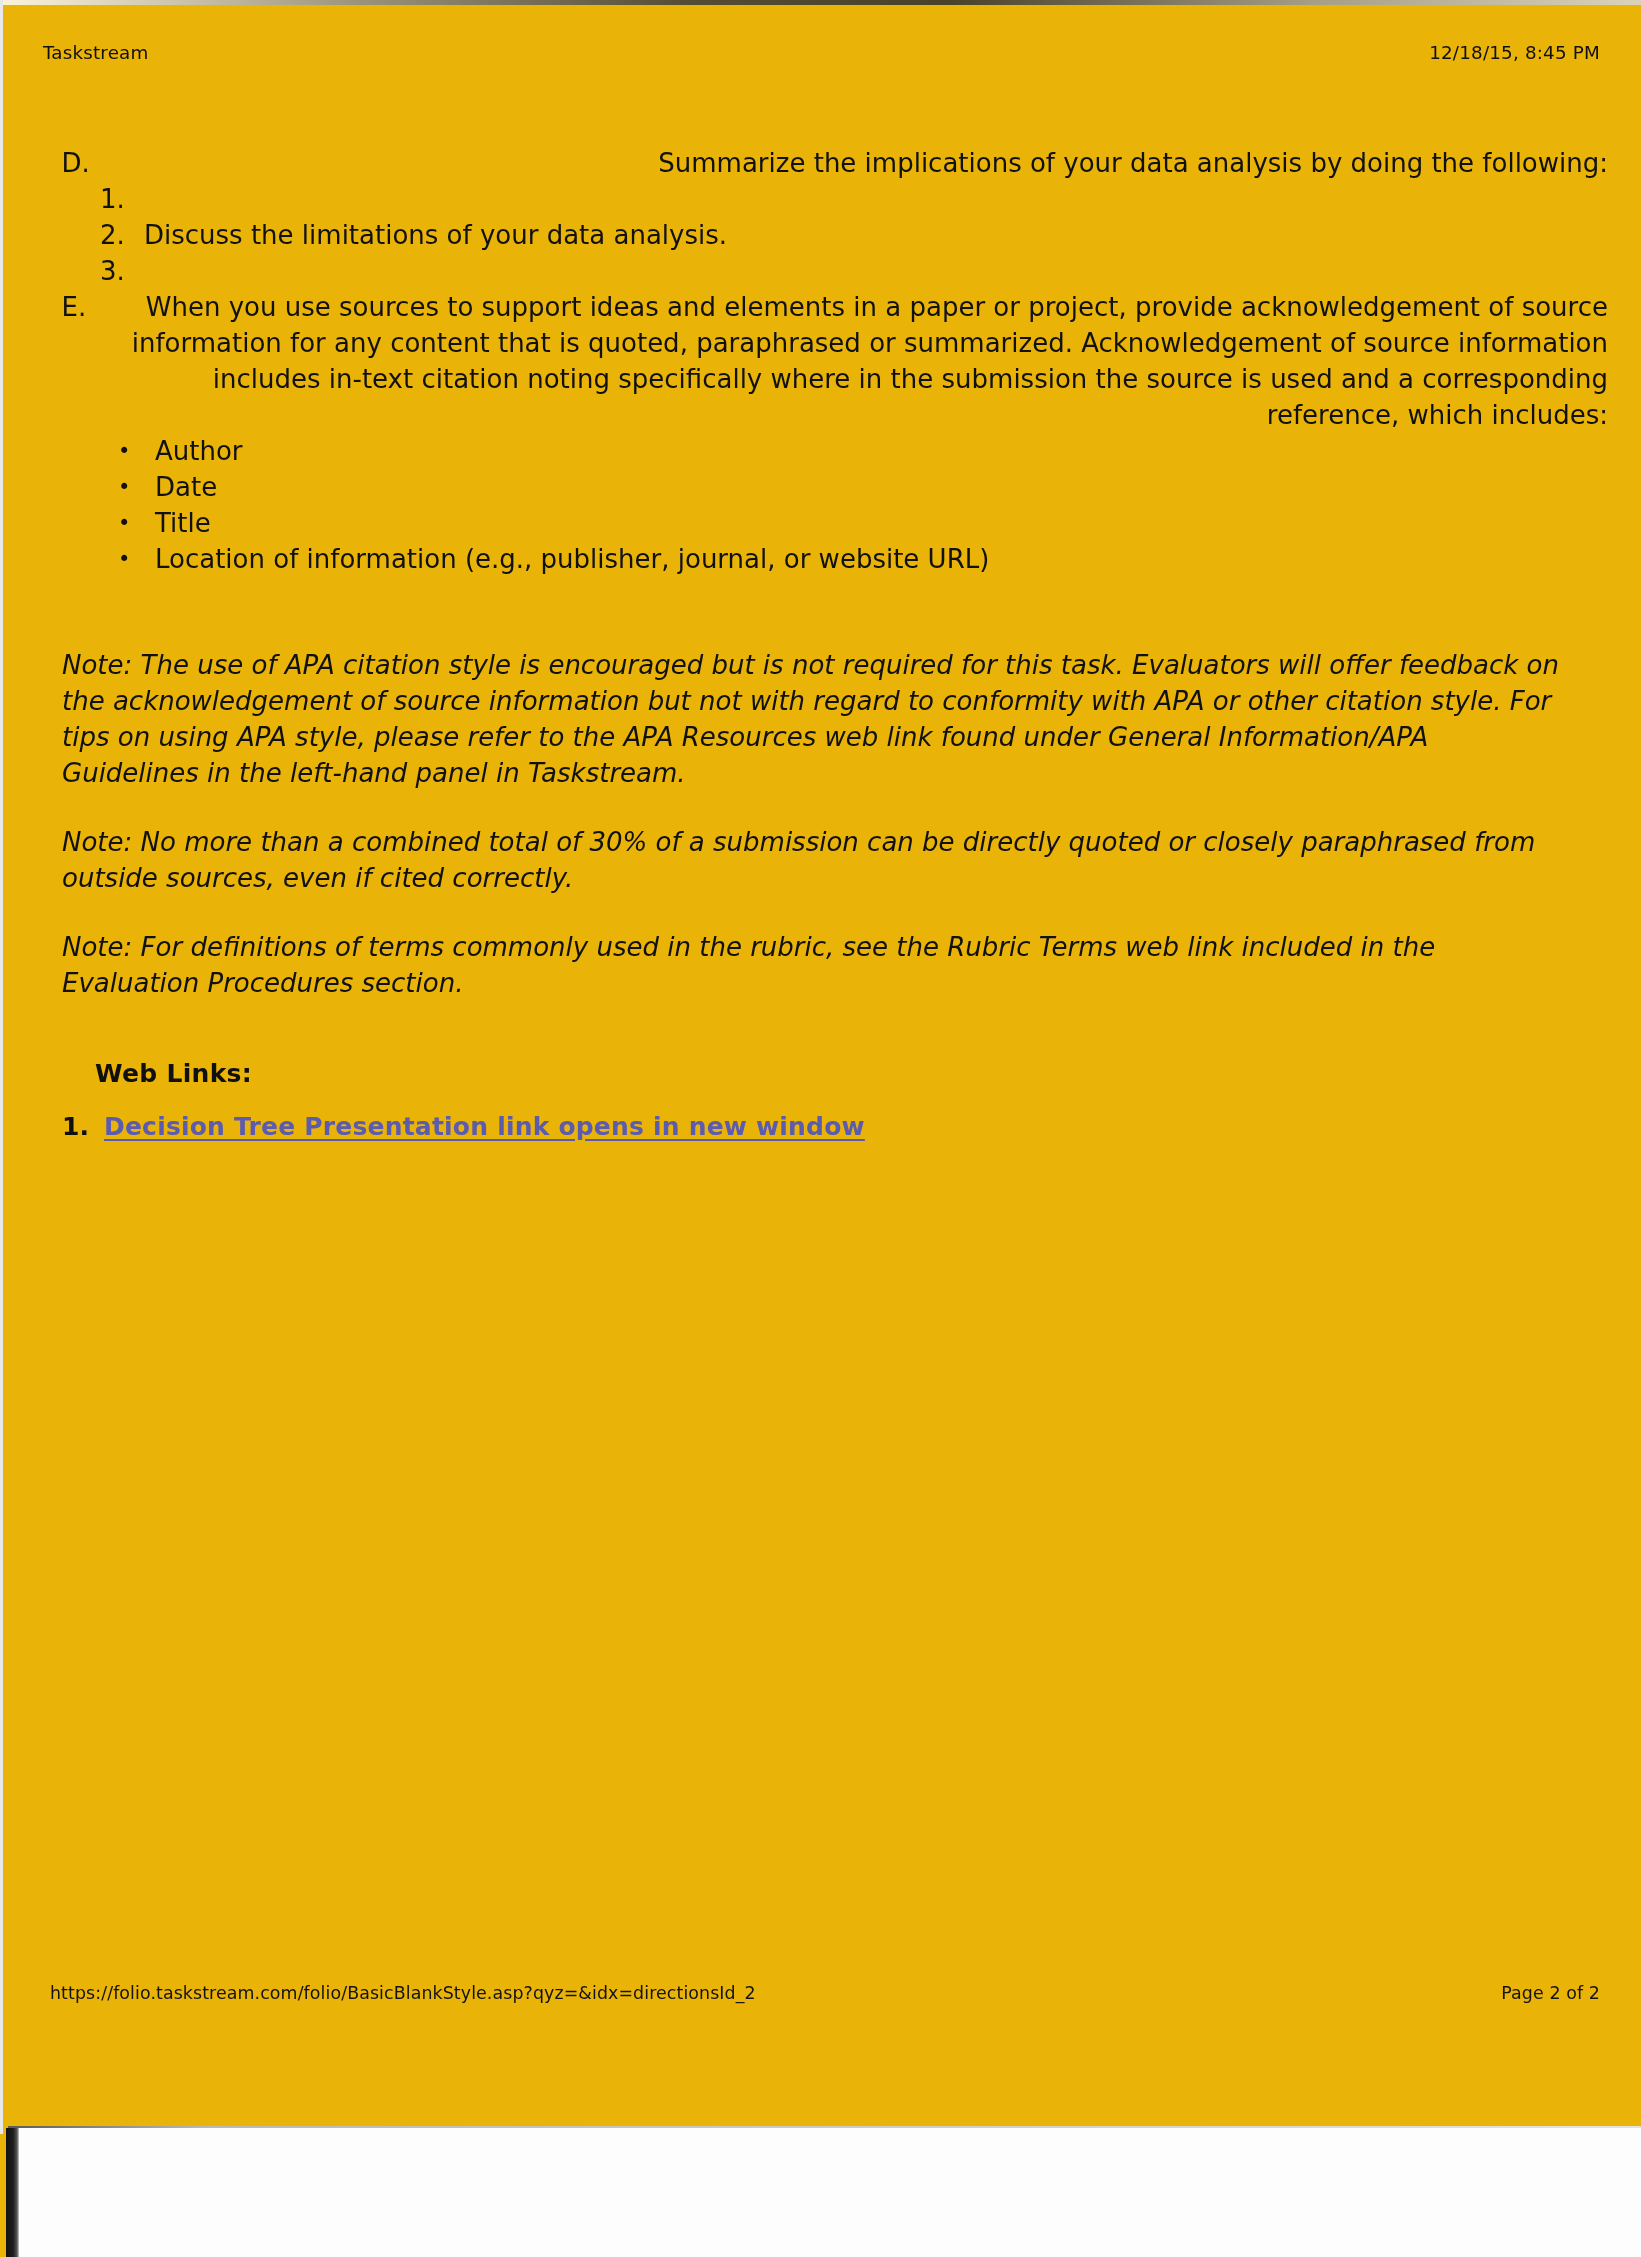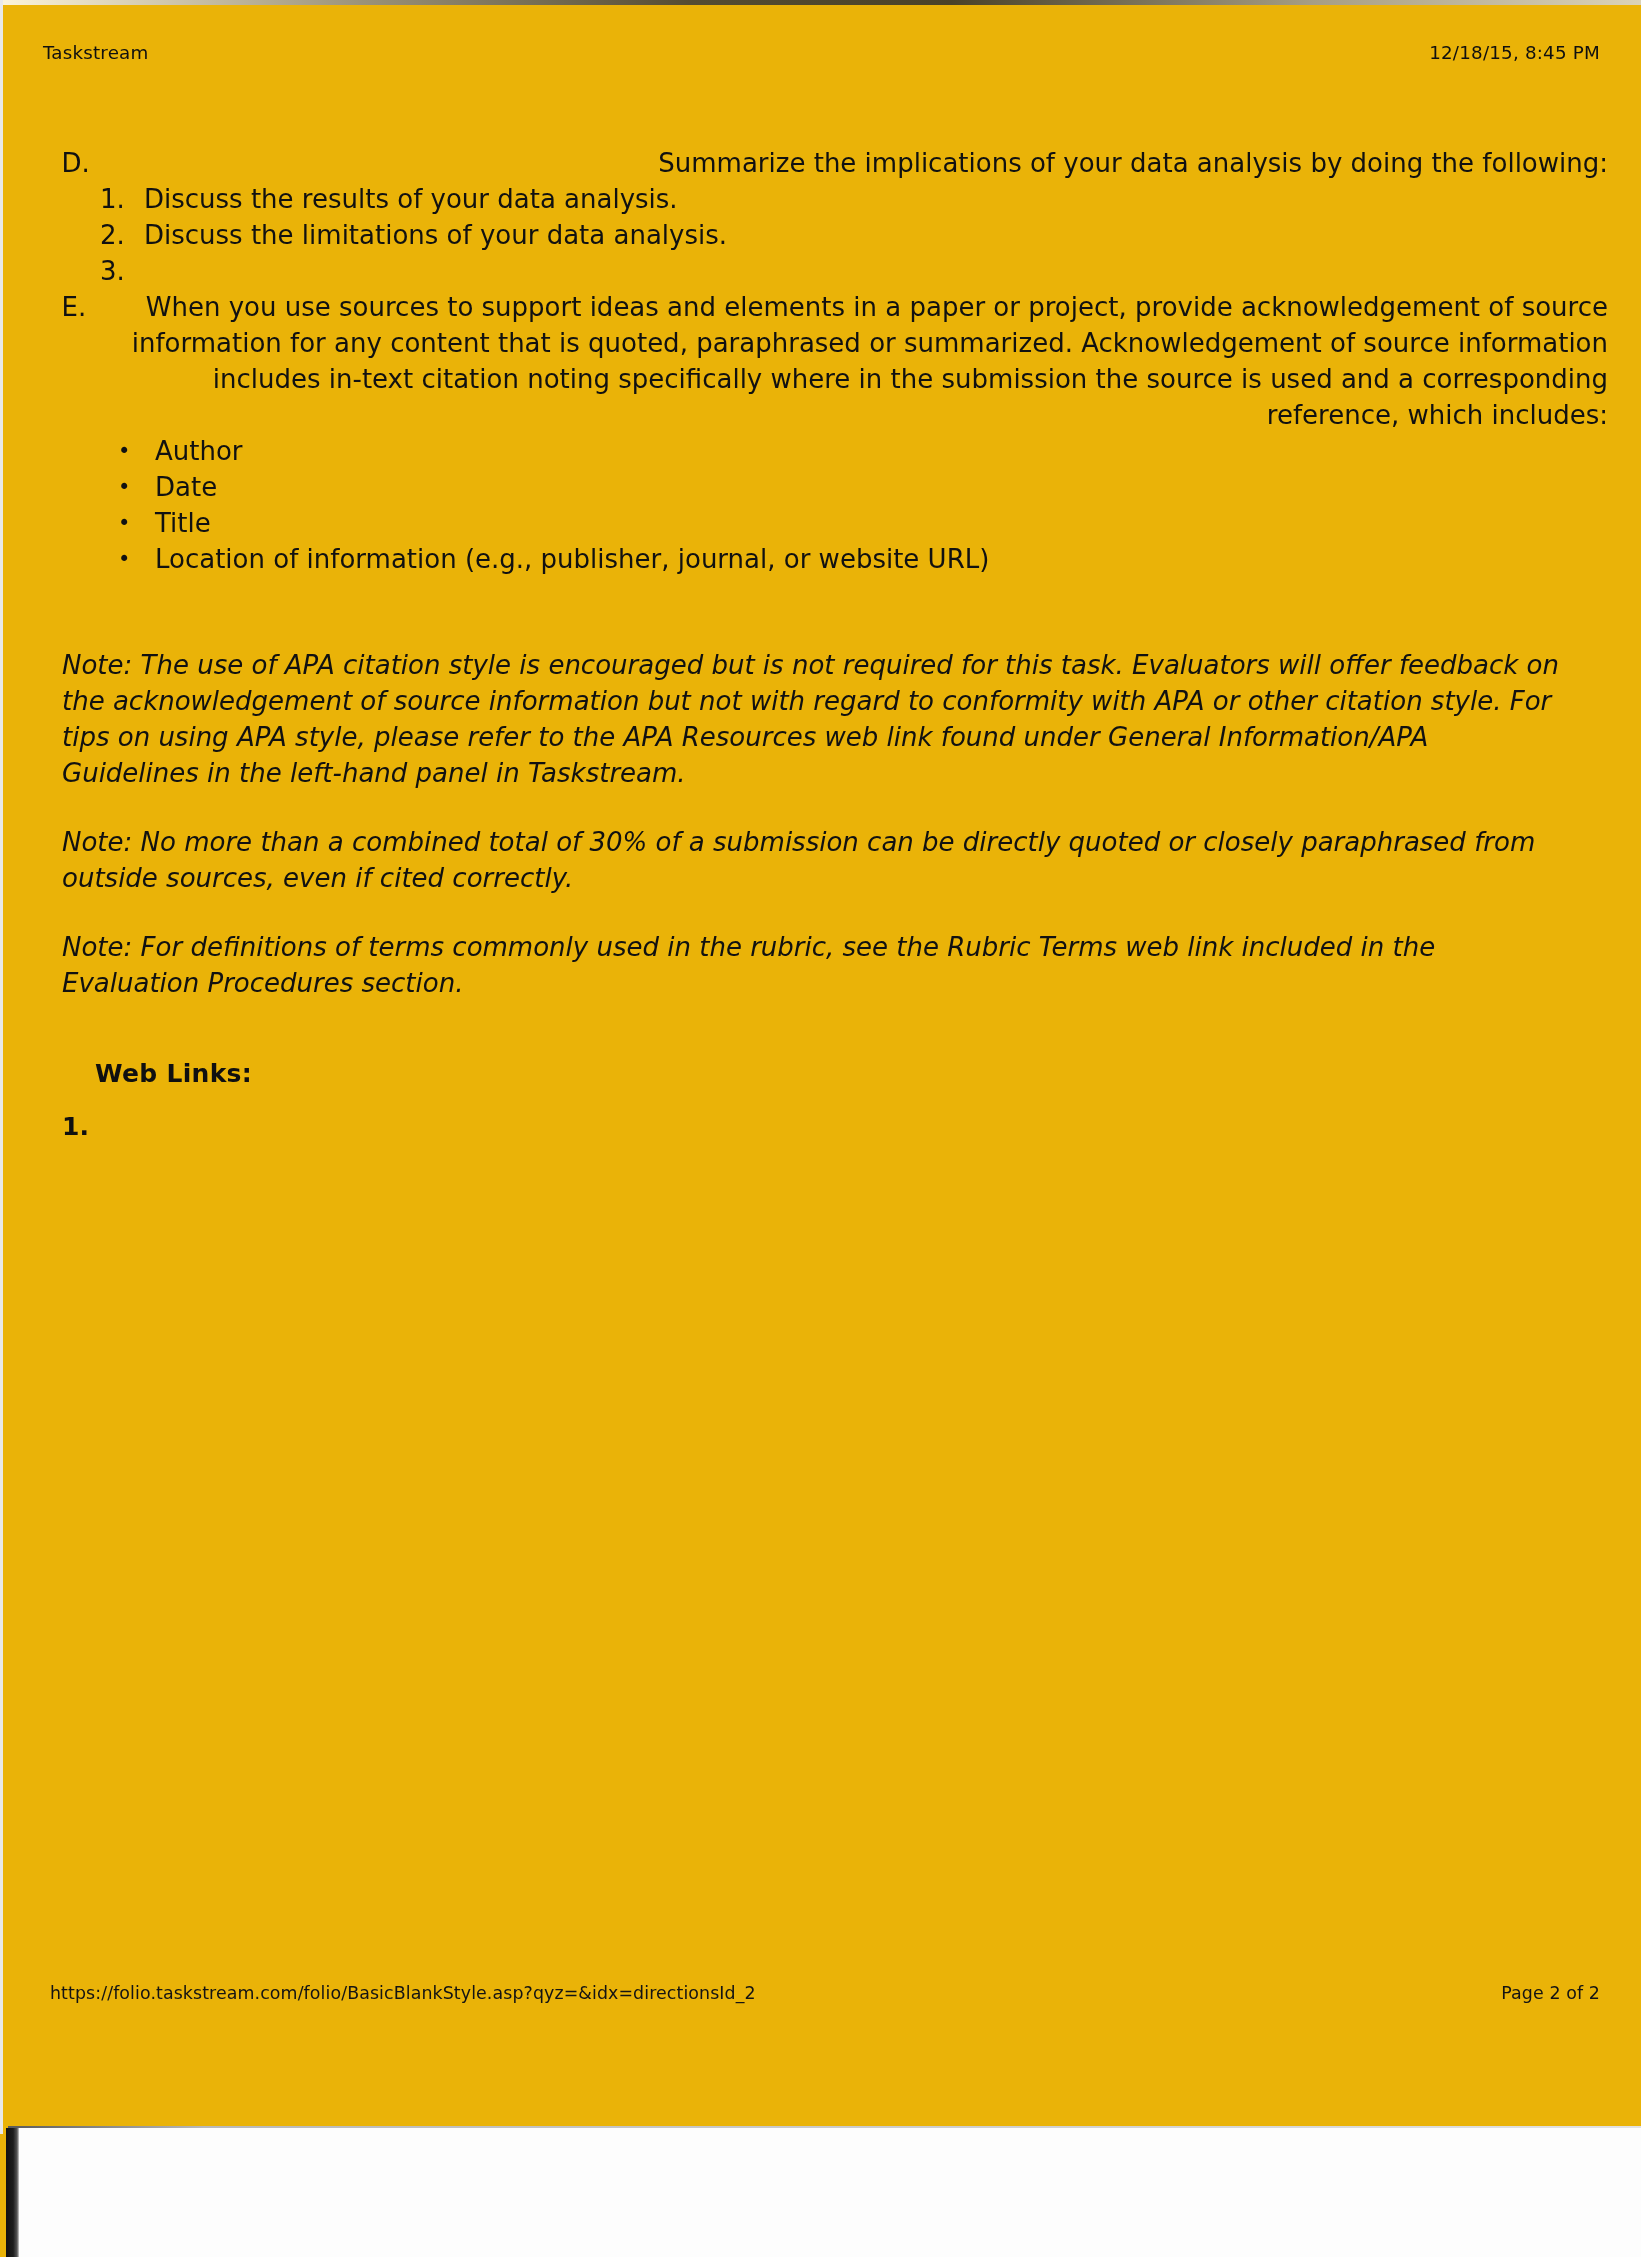--- a/index.html
+++ b/index.html
@@ -229,21 +229,20 @@
   <div class="content">
 
     <div class="outline-item level-a">
       <span class="marker">D.</span>
       <span class="body-text">Summarize the implications of your data analysis by doing the following:</span>
     </div>
 
     <ul class="sub-list">
       <li class="sub-item">
         <span class="marker">1.</span>
-        <span>Discuss the results of your data analysis.</span>
       </li>
       <li class="sub-item">
         <span class="marker">2.</span>
         <span>Discuss the limitations of your data analysis.</span>
       </li>
       <li class="sub-item">
         <span class="marker">3.</span>
       </li>
     </ul>
 
@@ -278,20 +277,21 @@
     <div class="note-block">Note: No more than a combined total of 30% of a submission can be directly quoted or closely paraphrased from outside sources, even if cited correctly.</div>
     <div class="spacer-34"></div>
     <div class="note-block">Note: For definitions of terms commonly used in the rubric, see the Rubric Terms web link included in the Evaluation Procedures section.</div>
 
     <div class="spacer-58"></div>
 
     <div class="weblinks-heading">Web Links:</div>
     <div class="spacer-20"></div>
     <div class="weblink-row">
       <span class="marker">1.</span>
+      <a class="weblink-anchor" href="#" style="color: rgb(91, 91, 176); text-decoration-color: rgb(91, 91, 176);">Decision Tree Presentation link opens in new window</a>
     </div>
 
   </div>
 
   <div class="doc-footer">
     <span class="ftr-left">https://folio.taskstream.com/folio/BasicBlankStyle.asp?qyz=&amp;idx=directionsId_2</span>
     <span class="ftr-right">Page 2 of 2</span>
   </div>
 
   <div class="scan-bottom-rule"></div>

